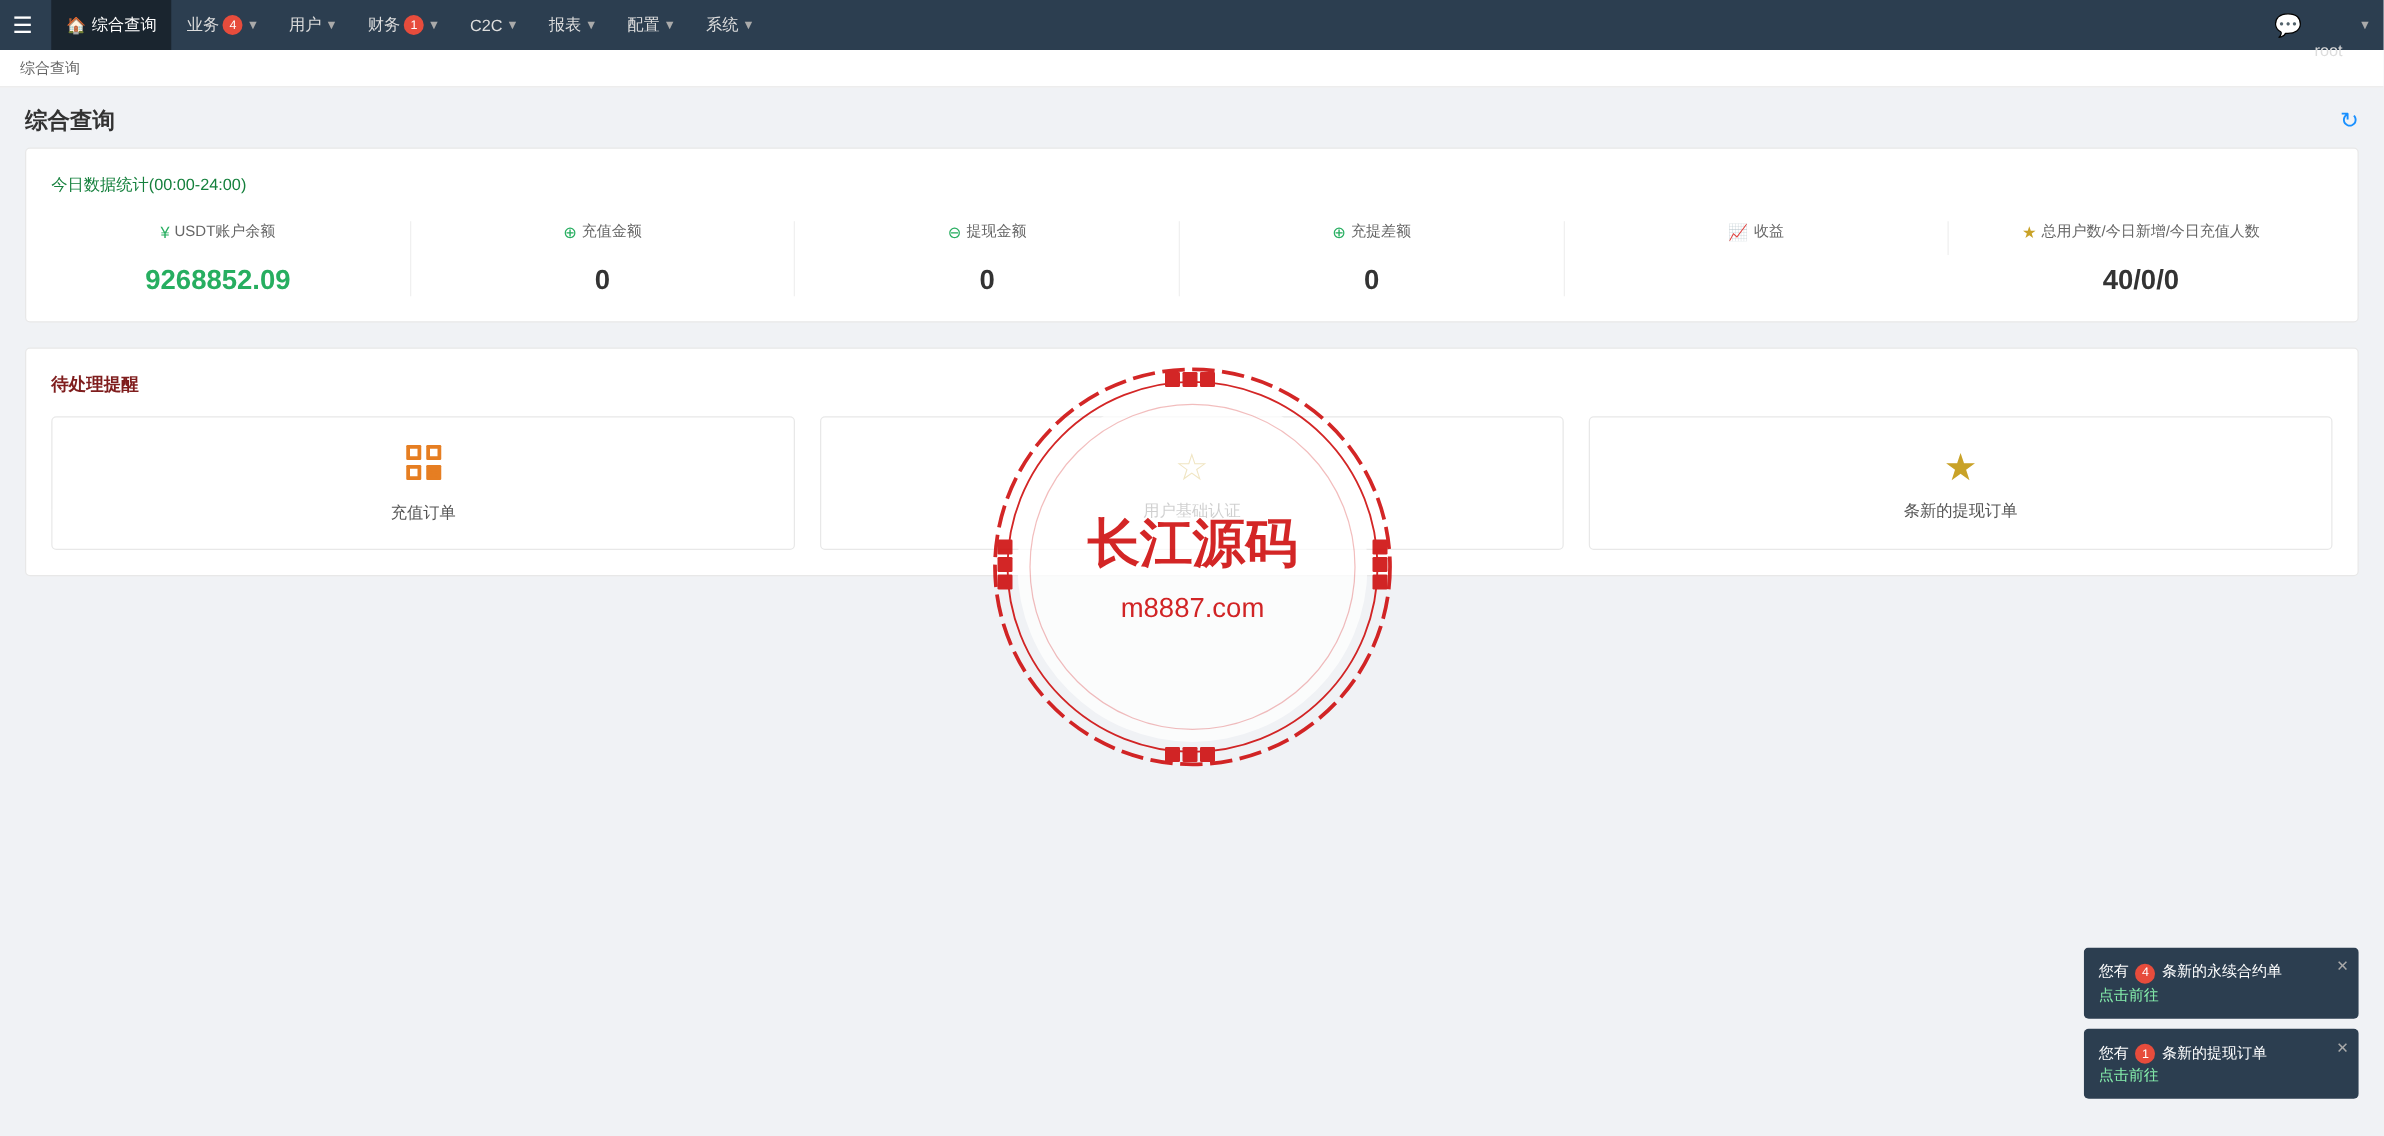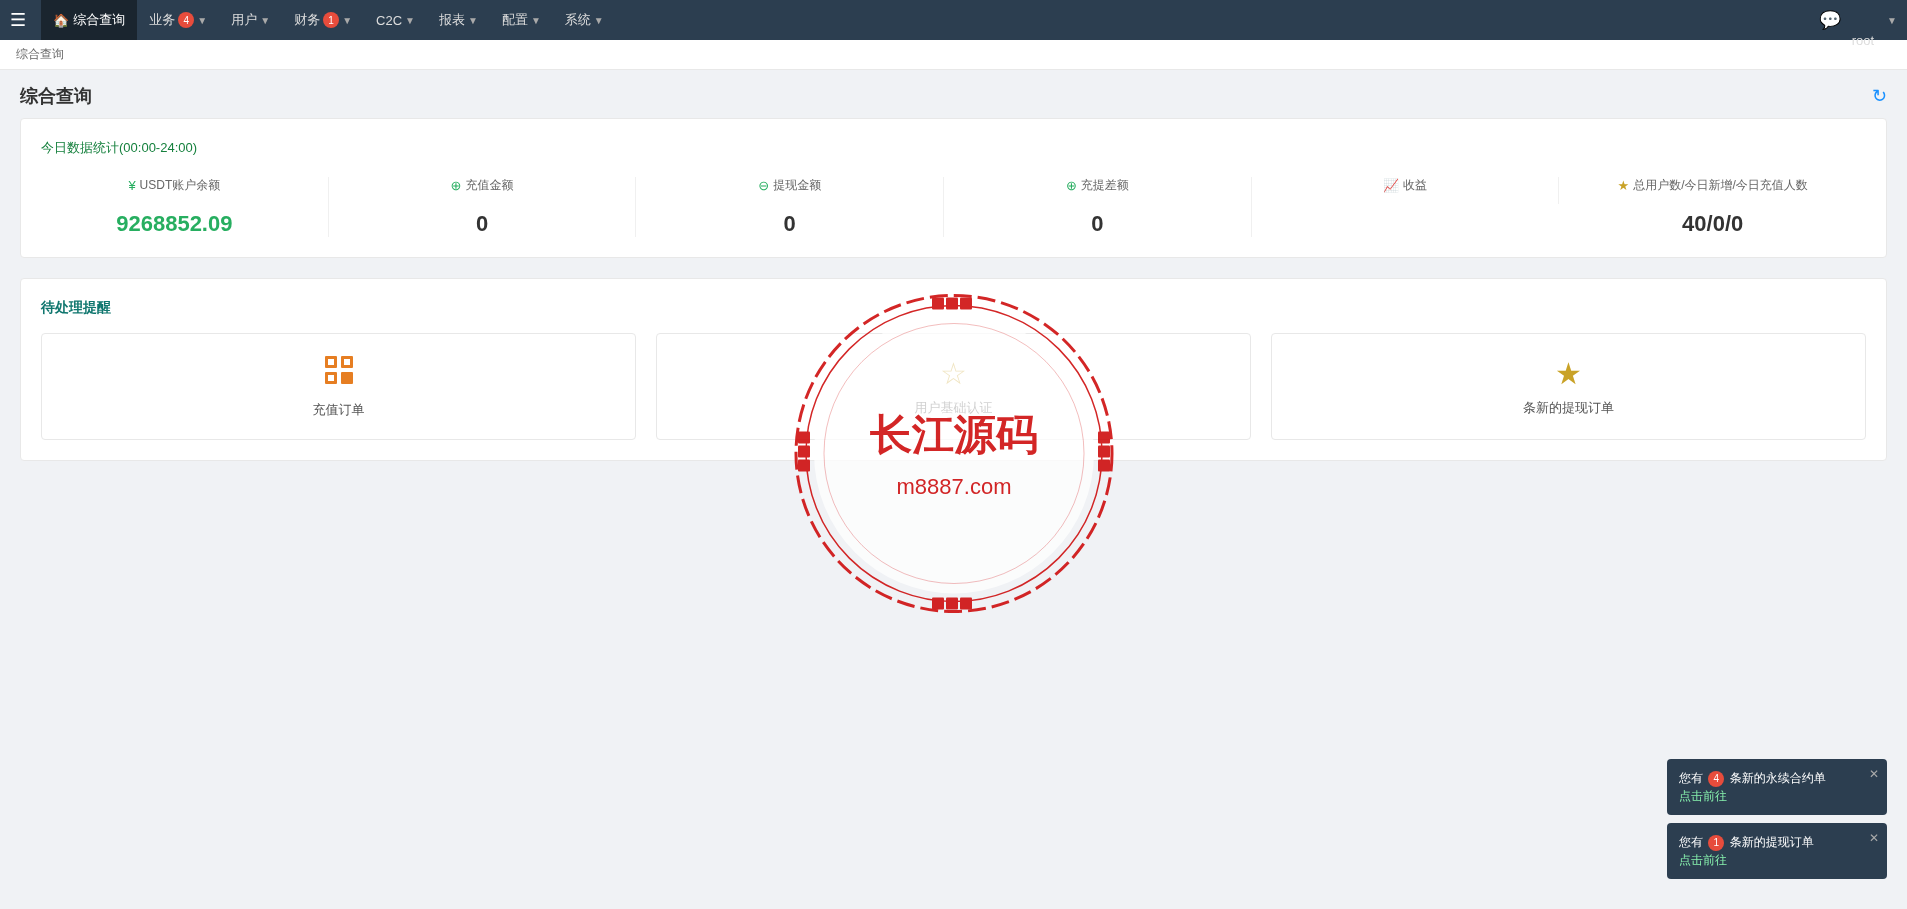--- a/index.html
+++ b/index.html
@@ -155,21 +155,21 @@
 
     
     .pending-section {
       background: #fff;
       border: 1px solid #e8e8e8;
       border-radius: 4px;
       padding: 20px;
     }
     .pending-title {
       font-size: 14px;
-      color: #0f766e;
+      color: #7f1d1d;
       font-weight: bold;
       margin-bottom: 16px;
     }
     .pending-cards {
       display: flex;
       gap: 20px;
     }
     .pending-card {
       flex: 1;
       border: 1px solid #e8e8e8;

